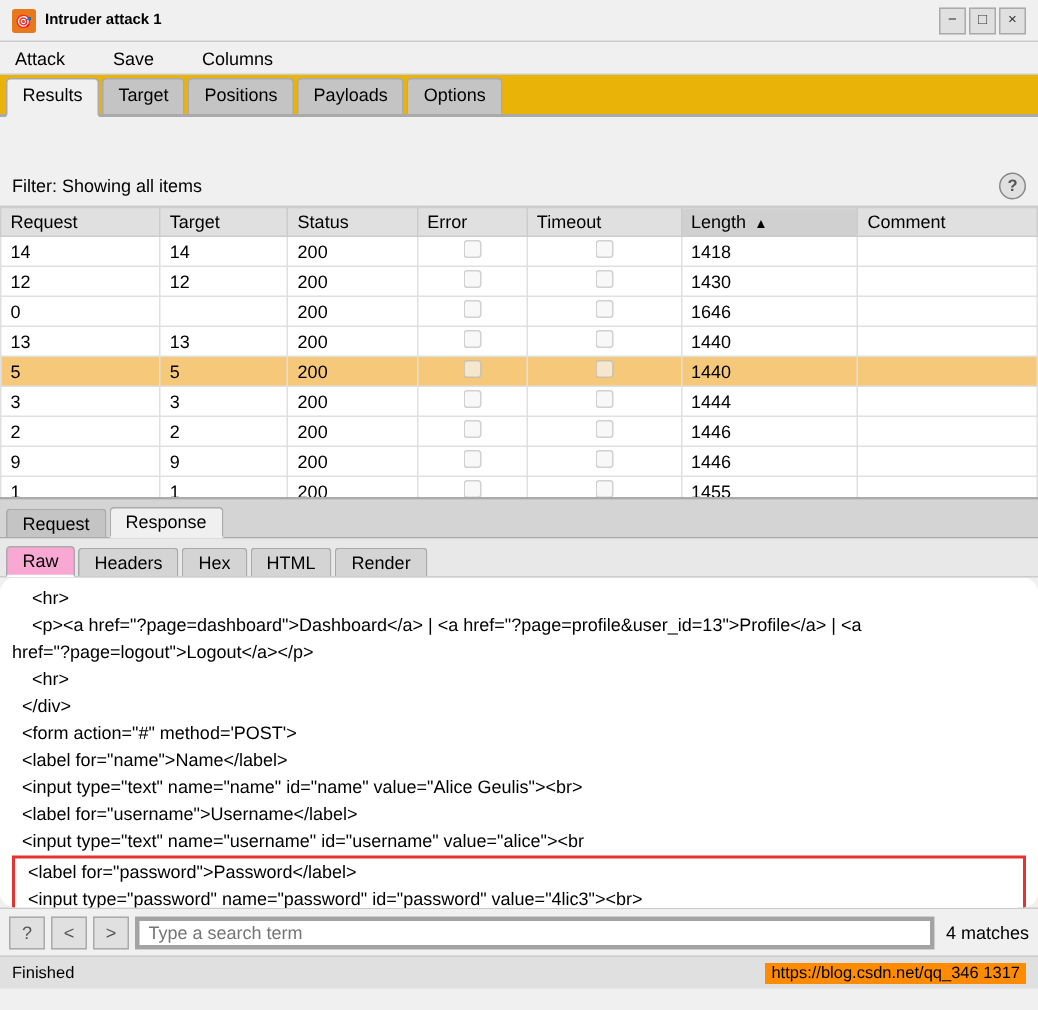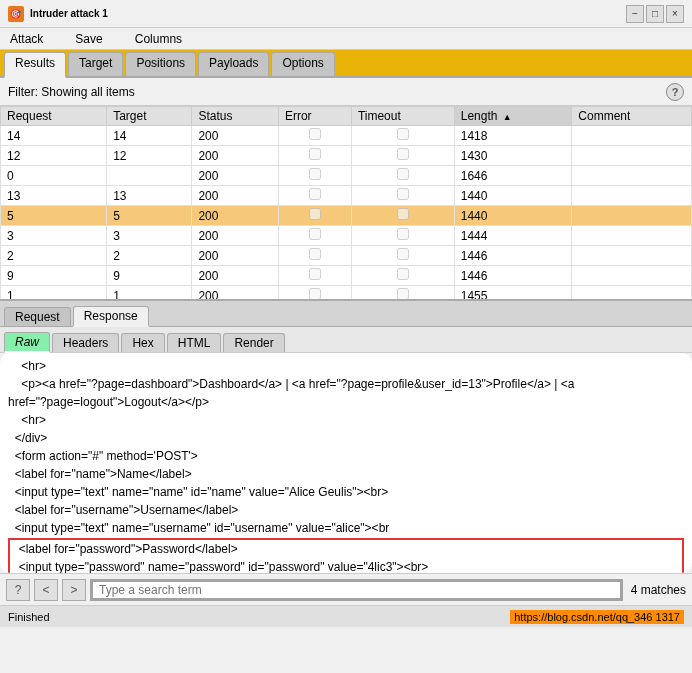--- a/index.html
+++ b/index.html
@@ -61,20 +61,21 @@
 
     
     .filter-bar {
       background: #f0f0f0;
       padding: 4px 8px;
       border-bottom: 1px solid #ccc;
       display: flex;
       align-items: center;
       justify-content: space-between;
       height: 28px;
+      margin-top: 32px;
     }
     .filter-text { font-size: 12px; color: #000; }
     .help-btn {
       width: 18px; height: 18px;
       border: 1px solid #888;
       border-radius: 50%;
       display: flex; align-items: center; justify-content: center;
       font-size: 11px; font-weight: bold; color: #555; cursor: pointer;
       background: #e0e0e0;
     }
@@ -150,24 +151,23 @@
     .sub-tab {
       padding: 2px 10px;
       background: #d4d4d4;
       border: 1px solid #aaa;
       border-bottom: none;
       cursor: pointer;
       font-size: 12px;
       border-radius: 3px 3px 0 0;
     }
     .sub-tab.active {
-      background: #86efac;
+      background: #f9a8d4;
       border-bottom: 2px solid white;
       margin-bottom: -1px;
-      font-style: italic;
     }
 
     
     .code-area {
       background: white;
       padding: 4px 8px;
       height: 220px;
       overflow-y: auto;
       font-family: 'Courier New', monospace;
       font-size: 11px;

